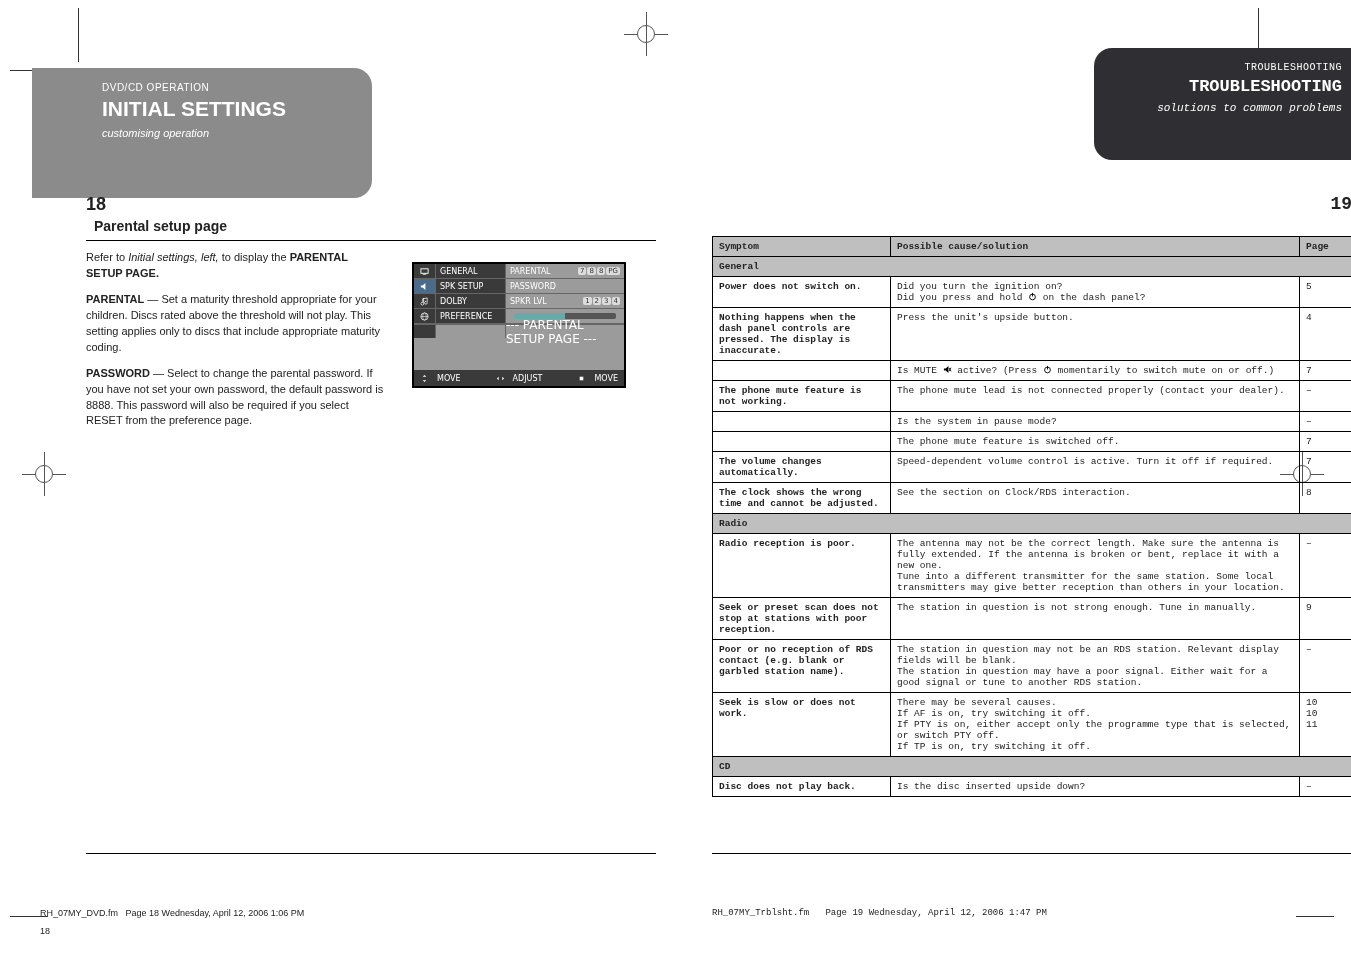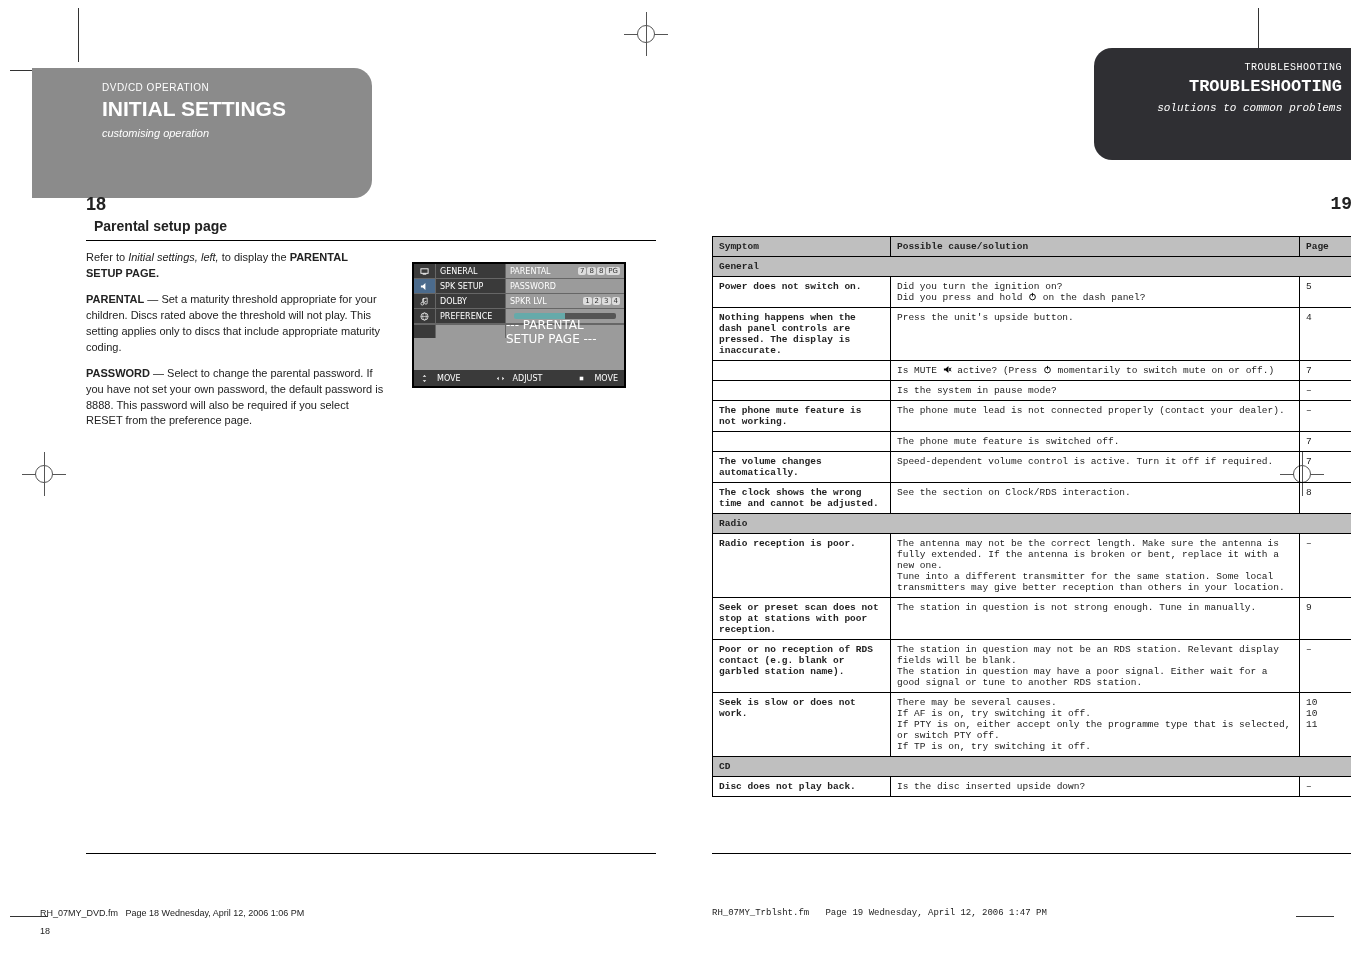--- a/index.html
+++ b/index.html
@@ -455,27 +455,27 @@
                 <polygon points="1,4 3,4 6,1 6,9 3,6 1,6" fill="#000"></polygon>
                 <line x1="6.5" y1="3" x2="9" y2="7" stroke="#000" stroke-width="1"></line>
                 <line x1="9" y1="3" x2="6.5" y2="7" stroke="#000" stroke-width="1"></line>
               </svg></span> active? (Press <span class="inline-ic"><svg viewBox="0 0 10 10">
                 <circle cx="5" cy="5.5" r="3.2" fill="none" stroke="#000" stroke-width="1"></circle>
                 <line x1="5" y1="1" x2="5" y2="5" stroke="#000" stroke-width="1"></line>
               </svg></span> momentarily to switch mute on or off.)</td>
           <td class="page-col">7</td>
         </tr>
         <tr>
+          <td class="sym-col">The phone mute feature is not working.</td>
+          <td>The phone mute lead is not connected properly (contact your dealer).</td>
+          <td class="page-col">–</td>
+        </tr>
+        <tr>
           <td class="sym-col"></td>
           <td>Is the system in pause mode?</td>
-          <td class="page-col">–</td>
-        </tr>
-        <tr>
-          <td class="sym-col">The phone mute feature is not working.</td>
-          <td>The phone mute lead is not connected properly (contact your dealer).</td>
           <td class="page-col">–</td>
         </tr>
         <tr>
           <td class="sym-col"></td>
           <td>The phone mute feature is switched off.</td>
           <td class="page-col">7</td>
         </tr>
         <tr>
           <td class="sym-col">The volume changes automatically.</td>
           <td>Speed-dependent volume control is active. Turn it off if required.</td>

